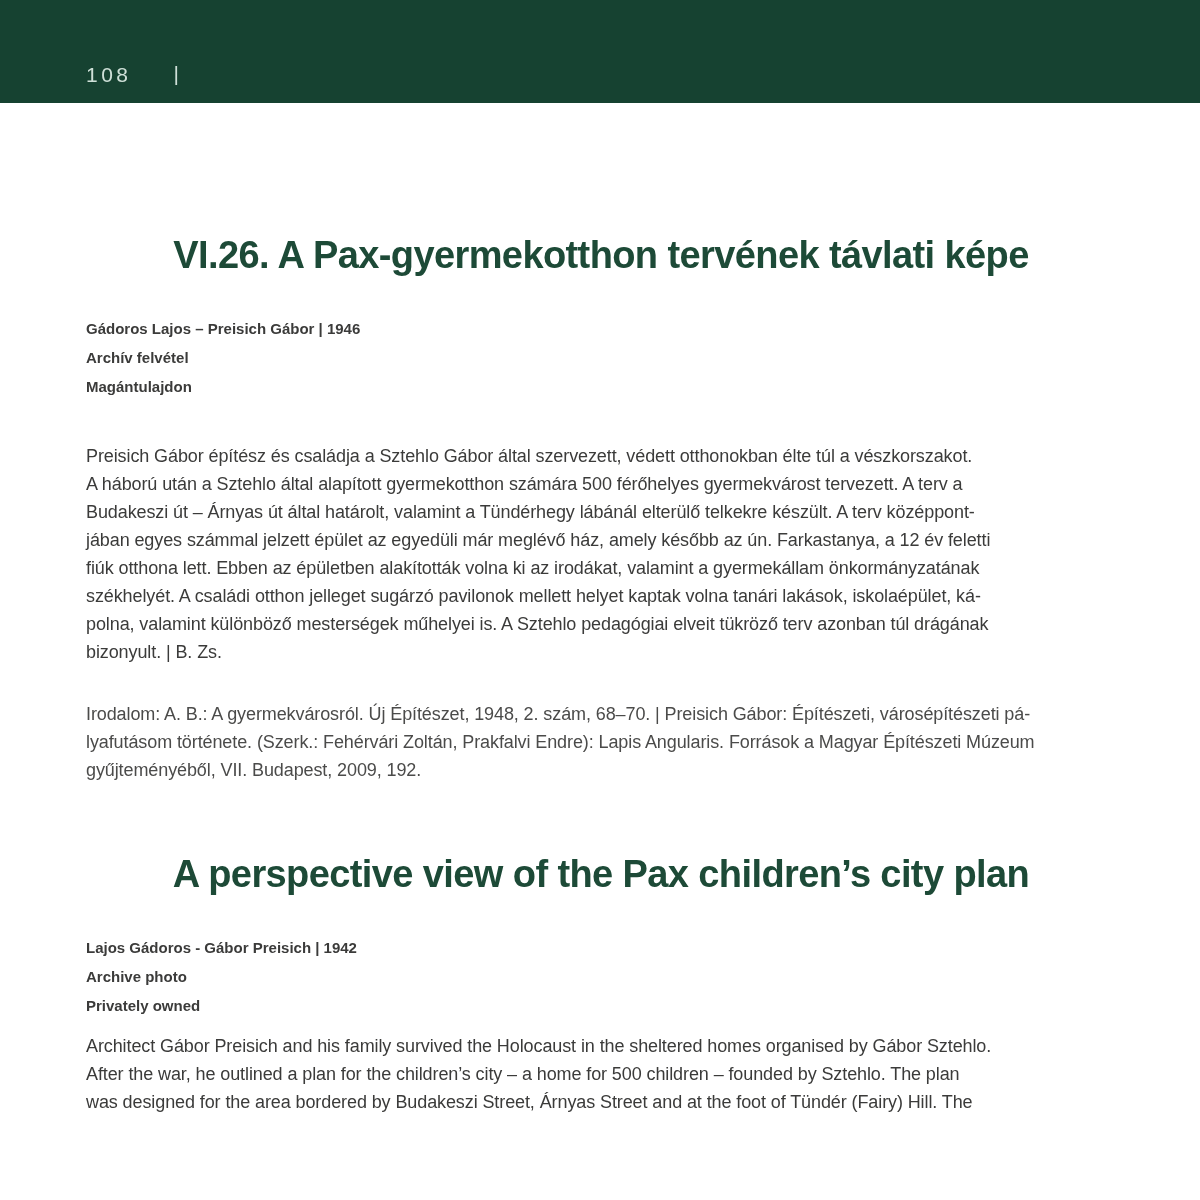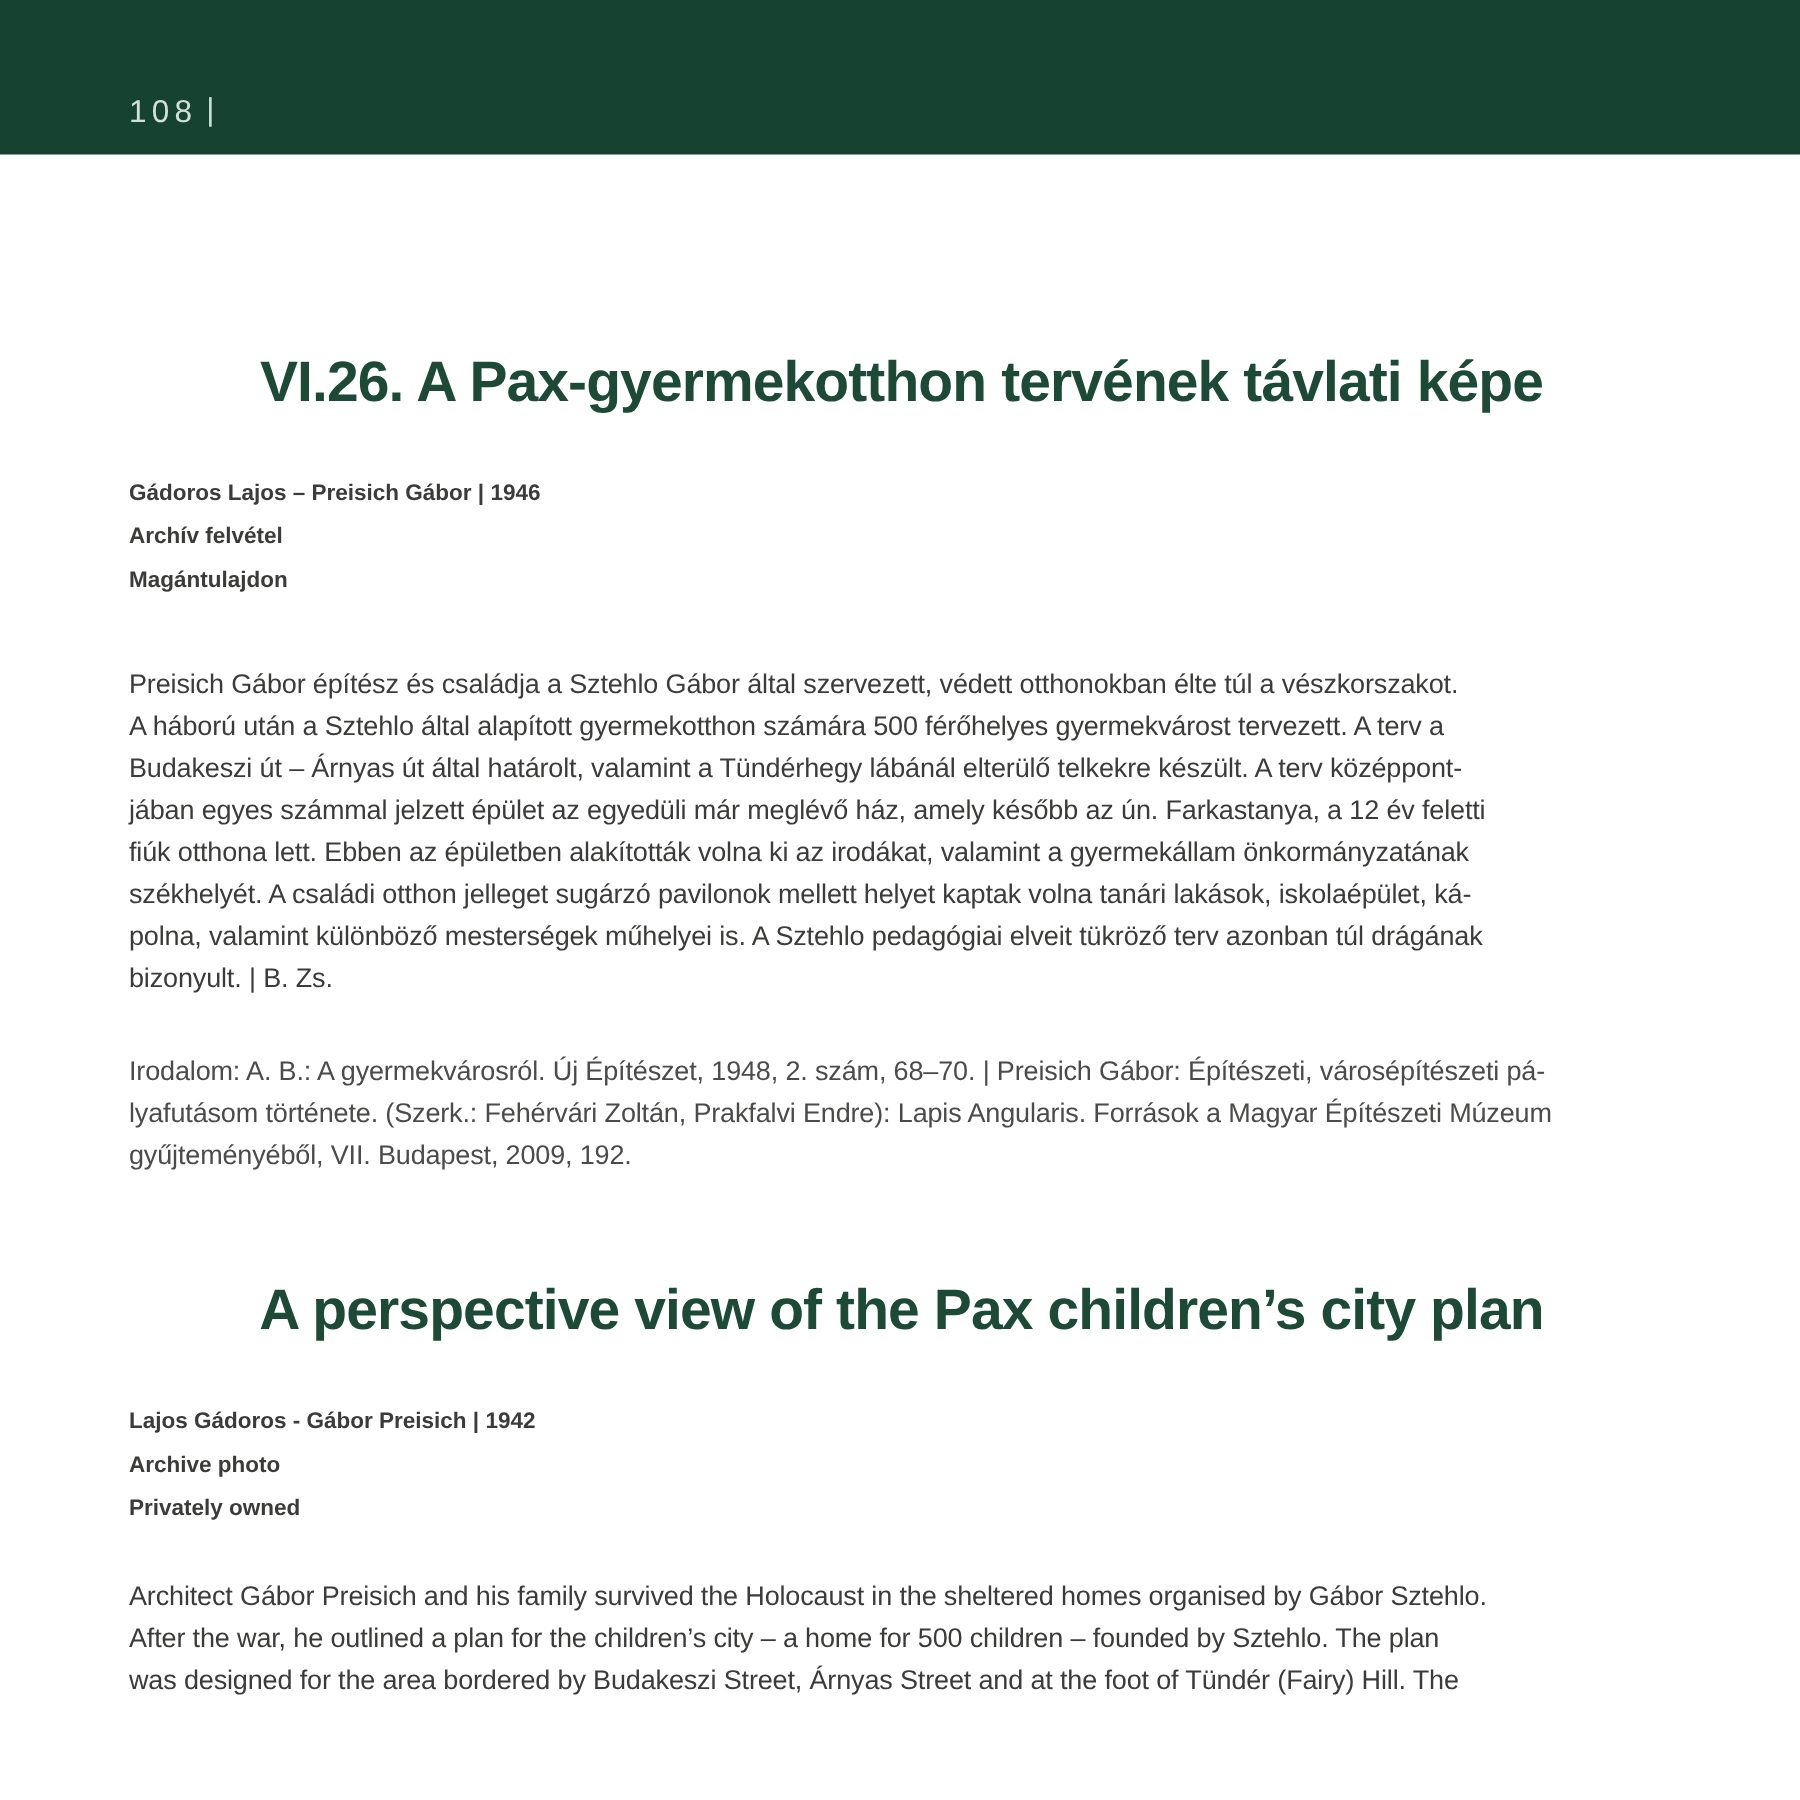--- a/index.html
+++ b/index.html
@@ -24,21 +24,21 @@
   .topbar{
     width:100%;height:103px;
     background:var(--header-bg);
     display:flex;align-items:flex-end;
   }
   .running-head{
     margin-left:86px;margin-bottom:16px;
     color:var(--header-text);
     font-size:21px;font-weight:300;
     letter-spacing:3.5px;
-    display:flex;align-items:baseline;
+    display:flex;align-items:baseline;gap:36px;
   }
   .running-head .sep{
     padding:0 10px 0 6px;
     font-weight:200;
     position:relative;top:-1px;
   }
 
   
   .column{
     width:1030px;
@@ -66,21 +66,21 @@
   }
 
   .body-text{
     font-size:18px;
     line-height:28px;
     color:var(--body-text);
     white-space:pre-line;
     letter-spacing:-0.1px;
   }
   .hu-body{margin-top:41px;}
-  .en-body{margin-top:30px;}
+  .en-body{margin-top:12px;}
 
   .literature{
     margin-top:34px;
     font-size:18px;
     line-height:28px;
     color:var(--literature-text);
     white-space:pre-line;
     letter-spacing:-0.1px;
   }
   .literature .italic{}

